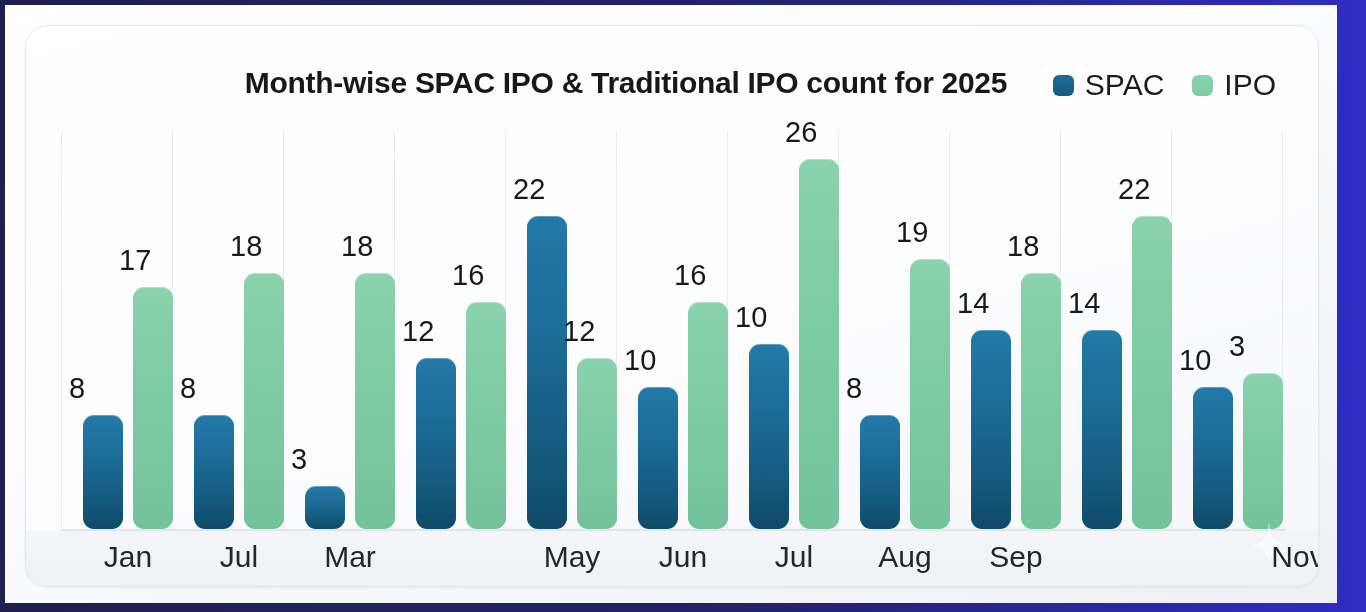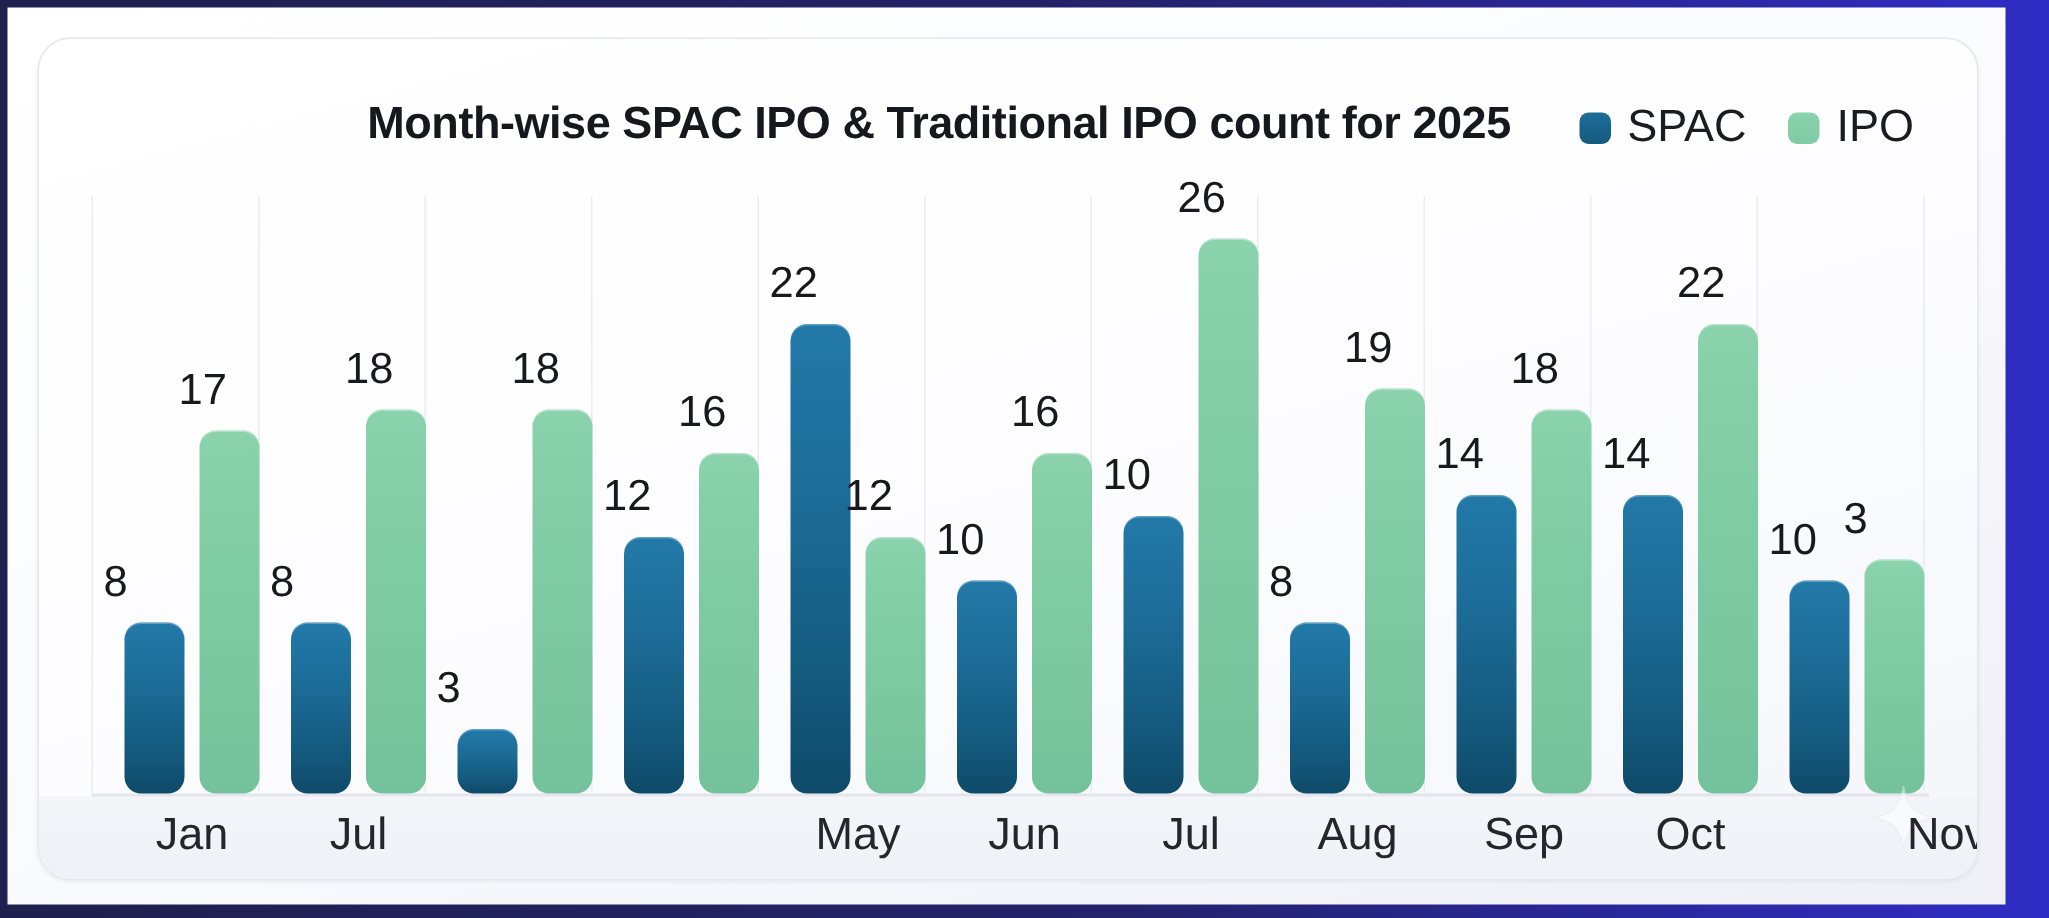--- a/index.html
+++ b/index.html
@@ -282,22 +282,22 @@
             <div class="bar-value" style="bottom: 168px;">3</div>
           </div>
         </div>
 
       <svg id="sparkle" viewBox="0 0 48 48">
         <path d="M24 2 C26 16 32 22 46 24 C32 26 26 32 24 46 C22 32 16 26 2 24 C16 22 22 16 24 2 Z" fill="#ffffff" stroke="#e6eaf2" stroke-width="1"></path>
       </svg>
 
     <div class="month-label" style="left: 32px;">Jan</div>
         <div class="month-label" style="left: 143px;">Jul</div>
+        <div class="month-label" style="left: 254px;">Mar</div>
         <div class="month-label" style="left: 476px;">May</div>
         <div class="month-label" style="left: 698px;">Jul</div>
         <div class="month-label" style="left: 587px;">Jun</div>
         <div class="month-label" style="left: 809px;">Aug</div>
         <div class="month-label" style="left: 920px;">Sep</div>
-        <div class="month-label" style="left: 1031px;">Oct</div>
         <div class="month-label" style="left: 1202px;">Nov</div>
       </div>
   </div>
 </div>
 
 </body></html>

